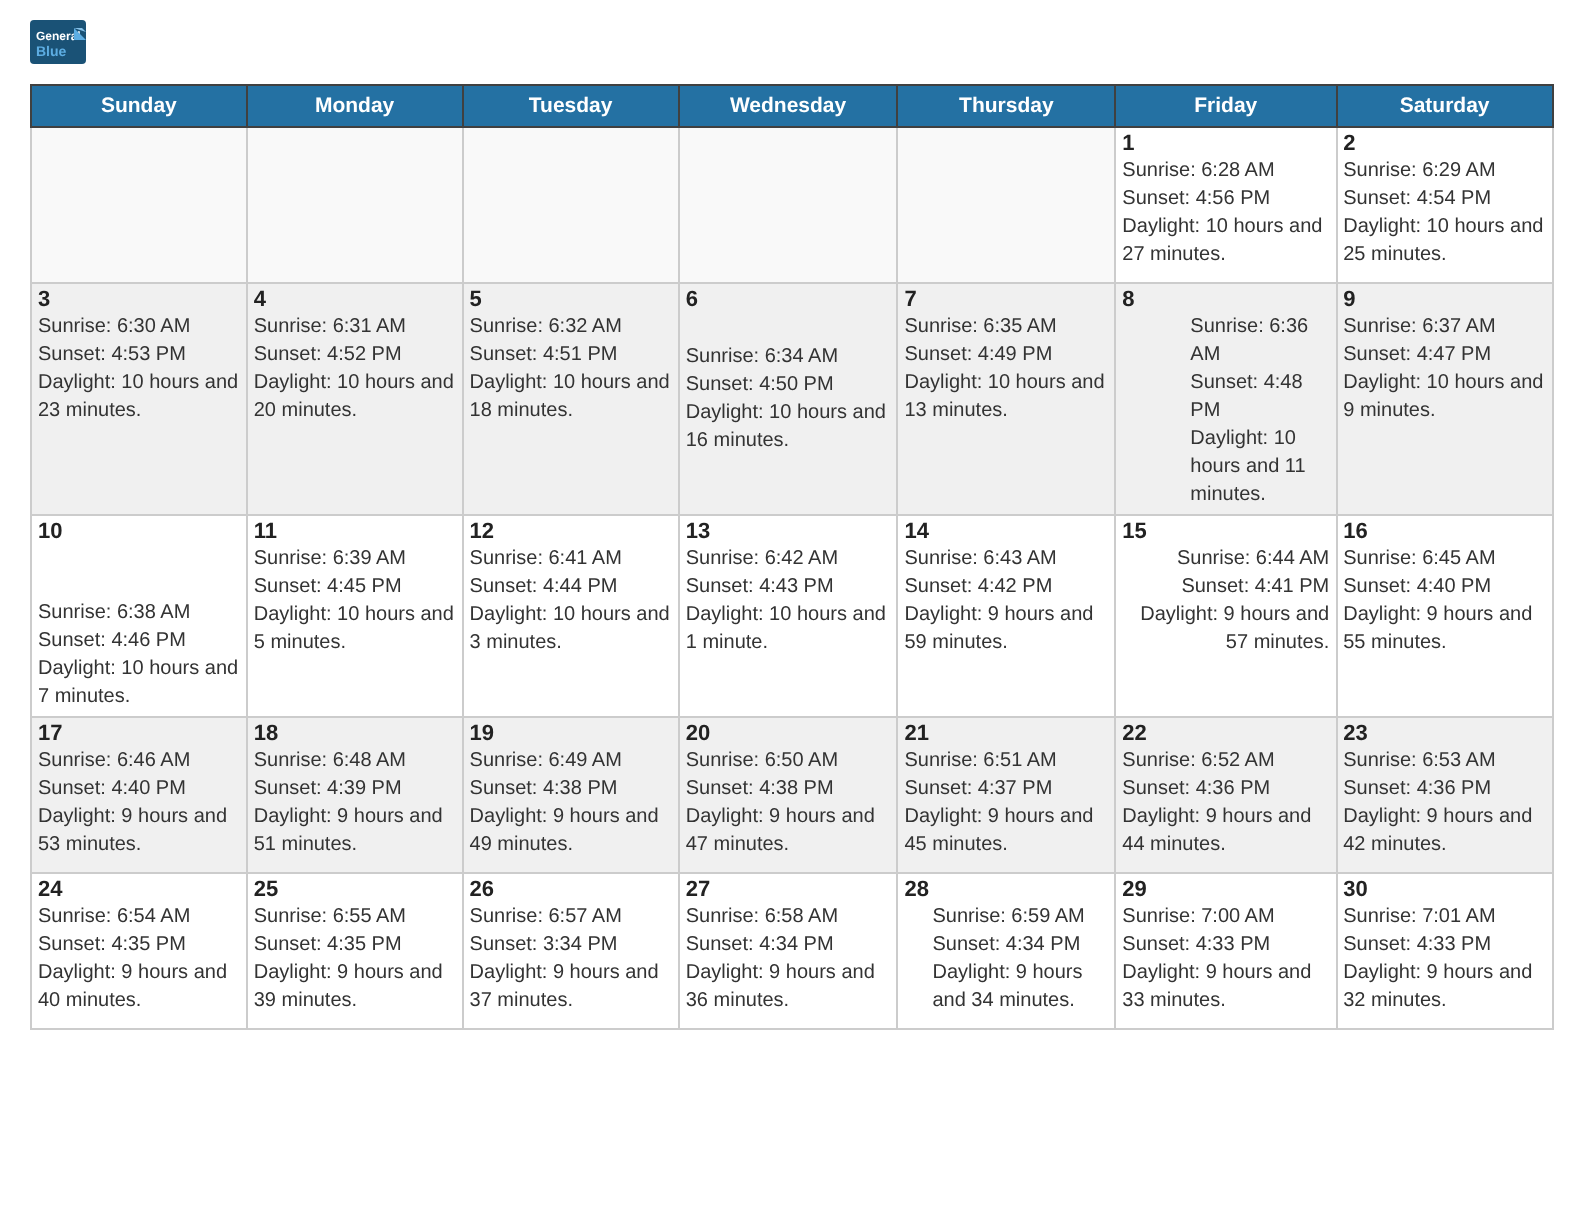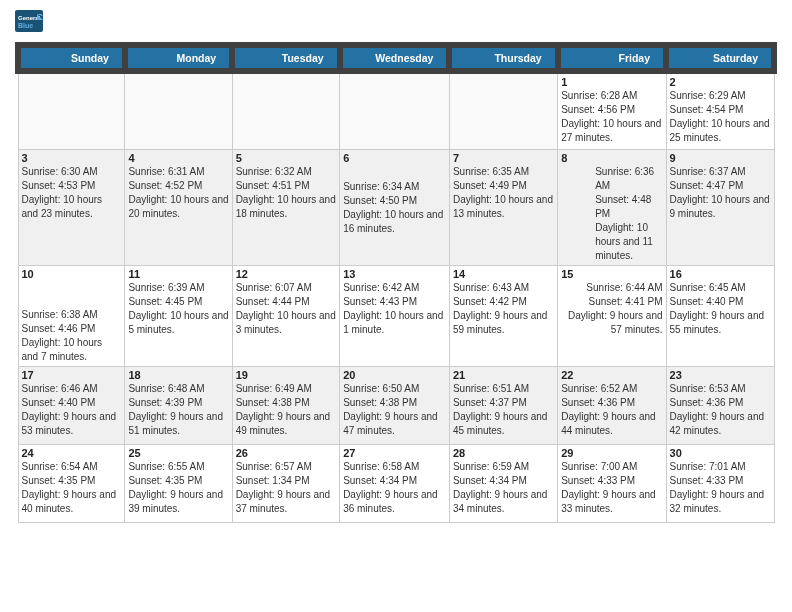--- a/index.html
+++ b/index.html
@@ -43,25 +43,25 @@
       color: #555;
     }
     .calendar {
       width: 100%;
       border-collapse: collapse;
       font-size: 9.5px;
     }
     .calendar th {
       background: #2471a3;
       color: #fff;
-      padding: 4px 13px;
-      text-align: right;
+      padding: 4px 3px;
+      text-align: center;
       font-weight: bold;
       font-size: 10.5px;
-      border: 6px solid #404040;
+      border: 1px solid #404040;
     }
     .calendar td {
       border: 1px solid #ccc;
       vertical-align: top;
       padding: 2px 3px;
       height: 78px;
       width: 113px;
     }
     .calendar td.empty {
       background: #f9f9f9;
@@ -193,21 +193,21 @@
 Daylight: 10 hours and 7 minutes.</div>
           </td>
           <td>
             <span class="day-num">11</span>
             <div class="day-info" style="white-space: pre-line;">Sunrise: 6:39 AM
 Sunset: 4:45 PM
 Daylight: 10 hours and 5 minutes.</div>
           </td>
           <td>
             <span class="day-num">12</span>
-            <div class="day-info" style="white-space: pre-line;">Sunrise: 6:07 AM
+            <div class="day-info" style="white-space: pre-line;">Sunrise: 6:41 AM
 Sunset: 4:44 PM
 Daylight: 10 hours and 3 minutes.</div>
           </td>
           <td>
             <span class="day-num">13</span>
             <div class="day-info" style="white-space: pre-line;">Sunrise: 6:42 AM
 Sunset: 4:43 PM
 Daylight: 10 hours and 1 minute.</div>
           </td>
           <td>
@@ -282,32 +282,32 @@
           </td>
           <td>
             <span class="day-num">25</span>
             <div class="day-info" style="white-space: pre-line;">Sunrise: 6:55 AM
 Sunset: 4:35 PM
 Daylight: 9 hours and 39 minutes.</div>
           </td>
           <td>
             <span class="day-num">26</span>
             <div class="day-info" style="white-space: pre-line;">Sunrise: 6:57 AM
-Sunset: 1:34 PM
+Sunset: 3:34 PM
 Daylight: 9 hours and 37 minutes.</div>
           </td>
           <td>
             <span class="day-num">27</span>
             <div class="day-info" style="white-space: pre-line;">Sunrise: 6:58 AM
 Sunset: 4:34 PM
 Daylight: 9 hours and 36 minutes.</div>
           </td>
           <td>
             <span class="day-num">28</span>
-            <div class="day-info" style="white-space: pre-line;">Sunrise: 6:59 AM
+            <div class="day-info" style="white-space: pre-line; margin-left: 14px;">Sunrise: 6:59 AM
 Sunset: 4:34 PM
 Daylight: 9 hours and 34 minutes.</div>
           </td>
           <td>
             <span class="day-num">29</span>
             <div class="day-info" style="white-space: pre-line;">Sunrise: 7:00 AM
 Sunset: 4:33 PM
 Daylight: 9 hours and 33 minutes.</div>
           </td>
           <td>

